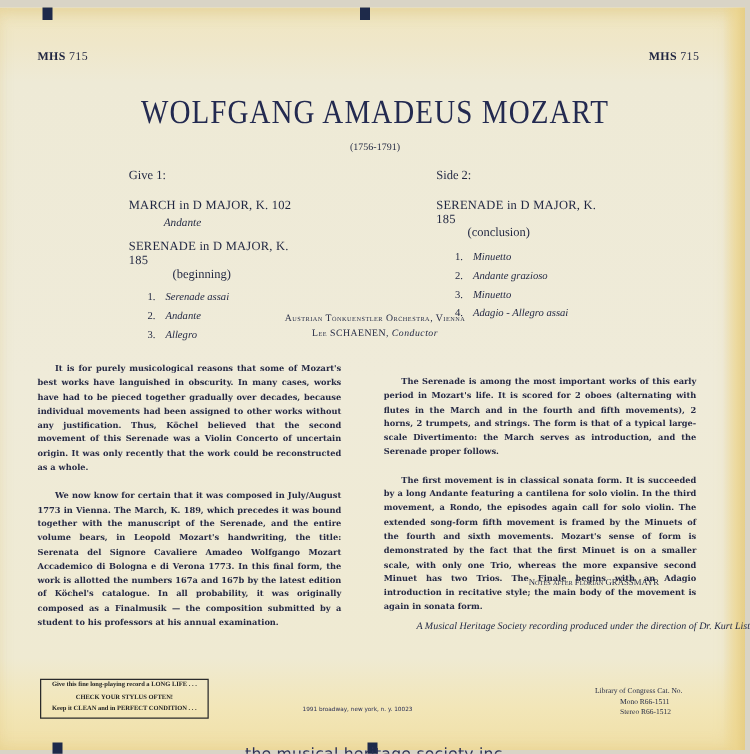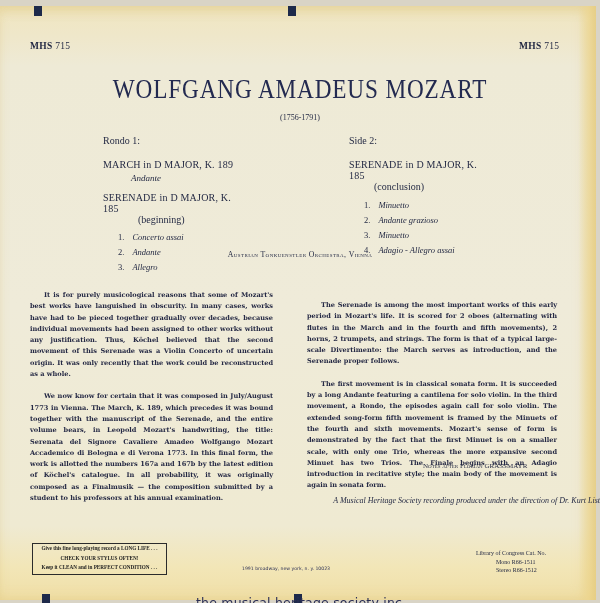--- a/index.html
+++ b/index.html
@@ -61,29 +61,29 @@
 </div>
 <div class="catno" style="left:519px;">
   <span>MHS</span>
   <span class="num">715</span>
 </div>
 
 <div class="title">WOLFGANG AMADEUS MOZART</div>
 <div class="dates">(1756-1791)</div>
 
 <div class="side" style="left:103px;top:135px;width:140px;">
-  <div class="label">Rondo 1:</div>
-  <div class="work">MARCH in D MAJOR, K. 189</div>
+  <div class="label">Give 1:</div>
+  <div class="work">MARCH in D MAJOR, K. 102</div>
   <div class="ital" style="margin:3px 0 9px 28px;">Andante</div>
   <div class="work">SERENADE in D MAJOR, K. 185</div>
   <div class="sub" style="width:90px;margin-left:35px;">(beginning)</div>
   <div style="margin:5px 0 0 15px;line-height:15px;">
     <div class="mv">
         <span>1.</span>
-        <span class="t">Concerto assai</span>
+        <span class="t">Serenade assai</span>
       </div>
     <div class="mv">
         <span>2.</span>
         <span class="t">Andante</span>
       </div>
     <div class="mv">
         <span>3.</span>
         <span class="t">Allegro</span>
       </div>
   </div>
@@ -108,20 +108,24 @@
       </div>
     <div class="mv">
         <span>4.</span>
         <span class="t">Adagio - Allegro assai</span>
       </div>
   </div>
 </div>
 
 <div class="orch">
   <div style="font-variant:small-caps;">Austrian Tonkuenstler Orchestra, Vienna</div>
+  <div>
+    <span style="font-variant:small-caps;">Lee SCHAENEN,</span>
+    <span style="font-style:italic;">Conductor</span>
+  </div>
 </div>
 
 <div class="notes" style="left:30px;top:290px;width:243px;">
   <p>It is for purely musicological reasons that some of Mozart's best works have languished in obscurity. In many cases, works have had to be pieced together gradually over decades, because individual movements had been assigned to other works without any justification. Thus, Köchel believed that the second movement of this Serenade was a Violin Concerto of uncertain origin. It was only recently that the work could be reconstructed as a whole.</p>
   <p>We now know for certain that it was composed in July/August 1773 in Vienna. The March, K. 189, which precedes it was bound together with the manuscript of the Serenade, and the entire volume bears, in Leopold Mozart's handwriting, the title: Serenata del Signore Cavaliere Amadeo Wolfgango Mozart Accademico di Bologna e di Verona 1773. In this final form, the work is allotted the numbers 167a and 167b by the latest edition of Köchel's catalogue. In all probability, it was originally composed as a Finalmusik — the composition submitted by a student to his professors at his annual examination.</p>
 </div>
 
 <div class="notes" style="left:307px;top:300px;width:250px;">
   <p>The Serenade is among the most important works of this early period in Mozart's life. It is scored for 2 oboes (alternating with flutes in the March and in the fourth and fifth movements), 2 horns, 2 trumpets, and strings. The form is that of a typical large-scale Divertimento: the March serves as introduction, and the Serenade proper follows.</p>
   <p>The first movement is in classical sonata form. It is succeeded by a long Andante featuring a cantilena for solo violin. In the third movement, a Rondo, the episodes again call for solo violin. The extended song-form fifth movement is framed by the Minuets of the fourth and sixth movements. Mozart's sense of form is demonstrated by the fact that the first Minuet is on a smaller scale, with only one Trio, whereas the more expansive second Minuet has two Trios. The Finale begins with an Adagio introduction in recitative style; the main body of the movement is again in sonata form.</p>

